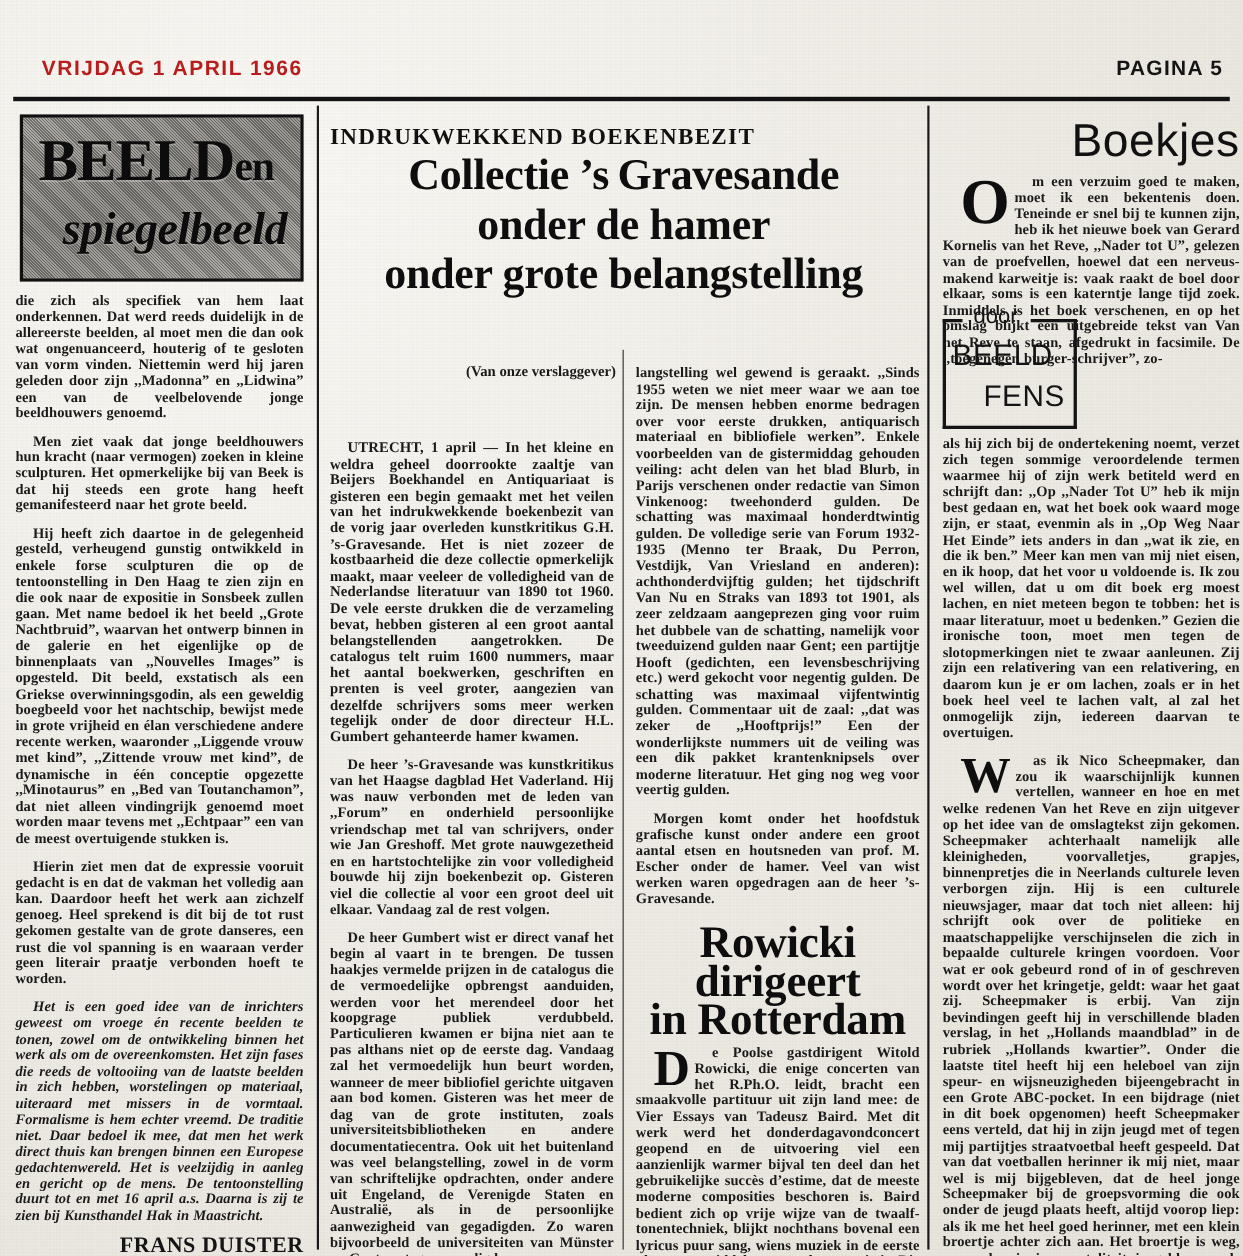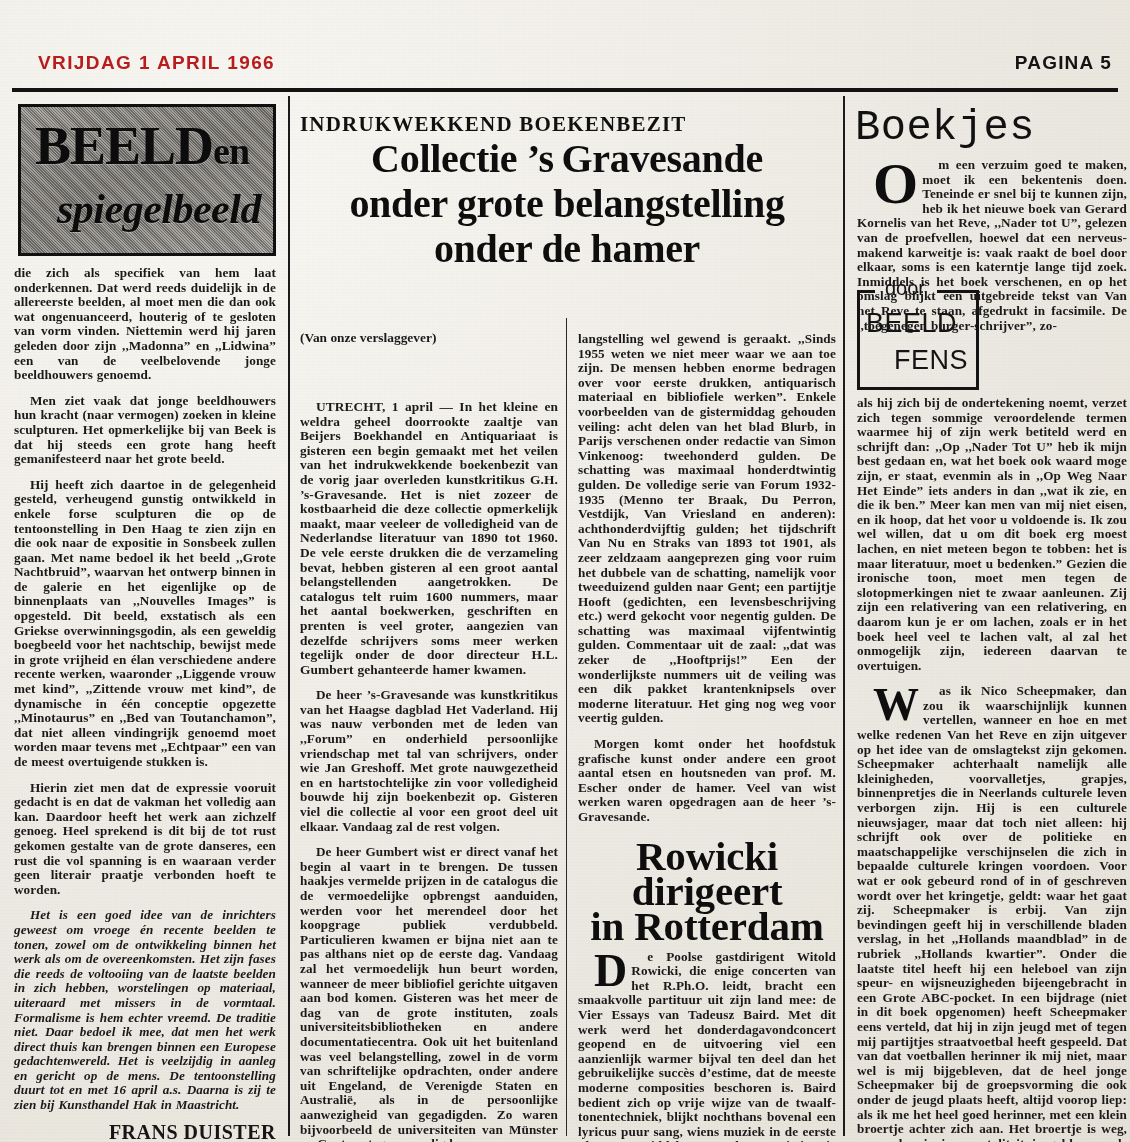--- a/index.html
+++ b/index.html
@@ -119,40 +119,40 @@
     text-align:center;
     font-family:"Liberation Serif", serif;
     font-weight:700;
     font-size:40px;
     line-height:45px;
     letter-spacing:-0.3px;
     color:#0e0e0e;
   }
   .from{
     position:absolute;left:300px;top:330px;width:260px;
-    text-align:left;font-size:13.4px;font-weight:700;
+    text-align:right;font-size:13.4px;font-weight:700;
     font-family:"Liberation Serif", serif;
     color:#1a1a1a;
   }
   .col2{left:300px;top:352px;width:258px;}
   .col3{left:578px;top:332px;width:258px;}
 
   
   .subhead{
     font-family:"Liberation Serif", serif;
     font-weight:700;font-size:41px;line-height:35px;
     text-align:center;color:#0e0e0e;
     margin:14px 0 6px 0;letter-spacing:-0.2px;
   }
 
   
   .boekjes-title{
     position:absolute;left:855px;top:104px;width:272px;
-    text-align:left;
-    font-family:Liberation Mono, monospace;
+    text-align:right;
+    font-family:Liberation Sans, sans-serif;
     font-weight:400;font-size:42px;letter-spacing:0.5px;
     color:#111;
   }
   .col4{left:857px;top:158px;width:270px;}
 
   
   .door-box{
     position:absolute;left:857px;top:290px;width:122px;height:100px;
     border:3px solid #141414;border-top:none;
     box-sizing:border-box;
@@ -229,22 +229,22 @@
     <div class="spacer"></div>
     <p class="body">Hierin ziet men dat de expressie vooruit gedacht is en dat de vakman het volledig aan kan. Daardoor heeft het werk aan zichzelf genoeg. Heel sprekend is dit bij de tot rust gekomen gestalte van de grote danseres, een rust die vol spanning is en waaraan verder geen literair praatje verbonden hoeft te worden.</p>
     <div class="spacer"></div>
     <p class="body ital">Het is een goed idee van de inrichters geweest om vroege én recente beelden te tonen, zowel om de ontwikkeling binnen het werk als om de overeenkomsten. Het zijn fases die reeds de voltooiing van de laatste beelden in zich hebben, worstelingen op materiaal, uiteraard met missers in de vormtaal. Formalisme is hem echter vreemd. De traditie niet. Daar bedoel ik mee, dat men het werk direct thuis kan brengen binnen een Europese gedachtenwereld. Het is veelzijdig in aanleg en gericht op de mens. De tentoonstelling duurt tot en met 16 april a.s. Daarna is zij te zien bij Kunsthandel Hak in Maastricht.</p>
     <div class="byline-name">FRANS DUISTER</div>
   </div>
 
   <div class="kicker">INDRUKWEKKEND BOEKENBEZIT</div>
   <div class="headline">
     <div>Collectie ’s Gravesande</div>
+    <div>onder de hamer</div>
     <div>onder grote belangstelling</div>
-    <div>onder de hamer</div>
   </div>
   <div class="from">(Van onze verslaggever)</div>
 
   <div class="col col2">
     <p class="body lead">UTRECHT, 1 april — In het kleine en weldra geheel doorrookte zaaltje van Beijers Boekhandel en Antiquariaat is gisteren een begin gemaakt met het veilen van het indrukwekkende boekenbezit van de vorig jaar overleden kunstkritikus G.H. ’s-Gravesande. Het is niet zozeer de kostbaarheid die deze collectie opmerkelijk maakt, maar veeleer de volledigheid van de Nederlandse literatuur van 1890 tot 1960. De vele eerste drukken die de verzameling bevat, hebben gisteren al een groot aantal belangstellenden aangetrokken. De catalogus telt ruim 1600 nummers, maar het aantal boekwerken, geschriften en prenten is veel groter, aangezien van dezelfde schrijvers soms meer werken tegelijk onder de door directeur H.L. Gumbert gehanteerde hamer kwamen.</p>
     <div class="spacer"></div>
     <p class="body">De heer ’s-Gravesande was kunstkritikus van het Haagse dagblad Het Vaderland. Hij was nauw verbonden met de leden van ,,Forum” en onderhield persoonlijke vriendschap met tal van schrijvers, onder wie Jan Greshoff. Met grote nauwgezetheid en en hartstochtelijke zin voor volledigheid bouwde hij zijn boekenbezit op. Gisteren viel die collectie al voor een groot deel uit elkaar. Vandaag zal de rest volgen.</p>
     <div class="spacer"></div>
     <p class="body">De heer Gumbert wist er direct vanaf het begin al vaart in te brengen. De tussen haakjes vermelde prijzen in de catalogus die de vermoedelijke opbrengst aanduiden, werden voor het merendeel door het koopgrage publiek verdubbeld. Particulieren kwamen er bijna niet aan te pas althans niet op de eerste dag. Vandaag zal het vermoedelijk hun beurt worden, wanneer de meer bibliofiel gerichte uitgaven aan bod komen. Gisteren was het meer de dag van de grote instituten, zoals universiteitsbibliotheken en andere documentatiecentra. Ook uit het buitenland was veel belangstelling, zowel in de vorm van schriftelijke opdrachten, onder andere uit Engeland, de Verenigde Staten en Australië, als in de persoonlijke aanwezigheid van gegadigden. Zo waren bijvoorbeeld de universiteiten van Münster en Gent vertegenwoordigd.</p>
     <div class="spacer"></div>

